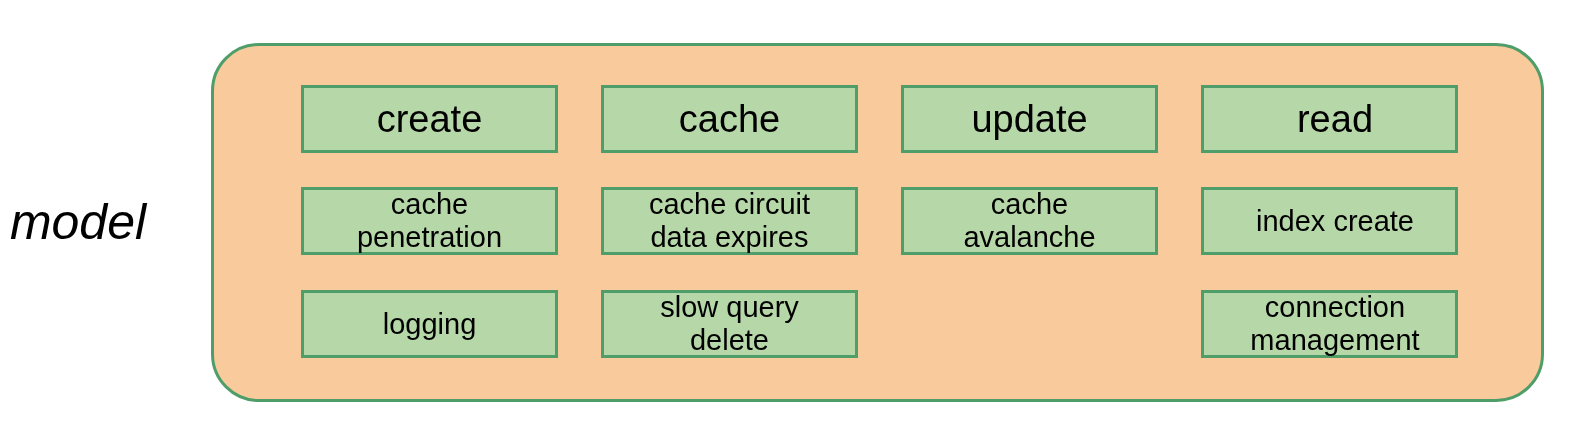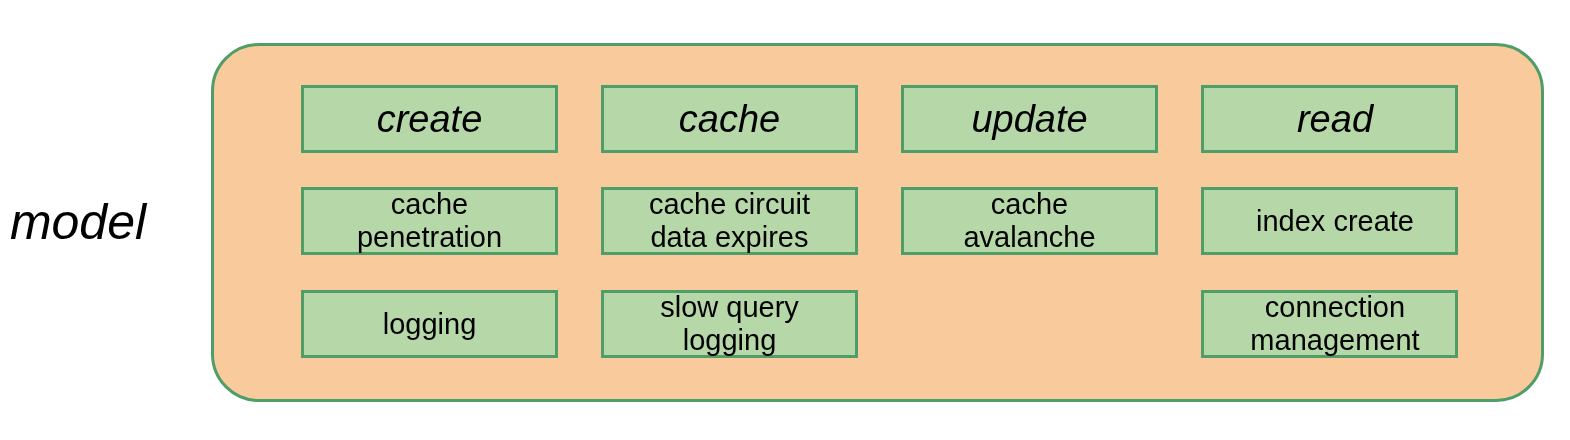--- a/index.html
+++ b/index.html
@@ -47,21 +47,21 @@
     border: 3px solid var(--border);
     display: flex;
     align-items: center;
     justify-content: center;
     text-align: center;
     white-space: pre-line;
     font-size: 29px;
     line-height: 33px;
     color: var(--text);
   }
-  .cell.head { font-size: 38px; line-height: 42px; font-style: italic; }
+  .cell.head { font-size: 38px; line-height: 42px; }
   .col0 { left: 87px; }
   .col1 { left: 387px; }
   .col2 { left: 687px; }
   .col3 { left: 987px; padding-left: 11px; }
   .row0 { top: 39px; }
   .row1 { top: 141px; }
   .row2 { top: 244px; }
 </style>
 </head>
 <body>
@@ -80,18 +80,18 @@
     <div class="cell row1 col0">cache
 penetration</div>
     <div class="cell row1 col1">cache circuit
 data expires</div>
     <div class="cell row1 col2">cache
 avalanche</div>
     <div class="cell row1 col3">index create</div>
 
     <div class="cell row2 col0">logging</div>
     <div class="cell row2 col1">slow query
-logging</div>
+delete</div>
     <div class="cell row2 col3">connection
 management</div>
 
   </div>
 </div>
 
 </body></html>

